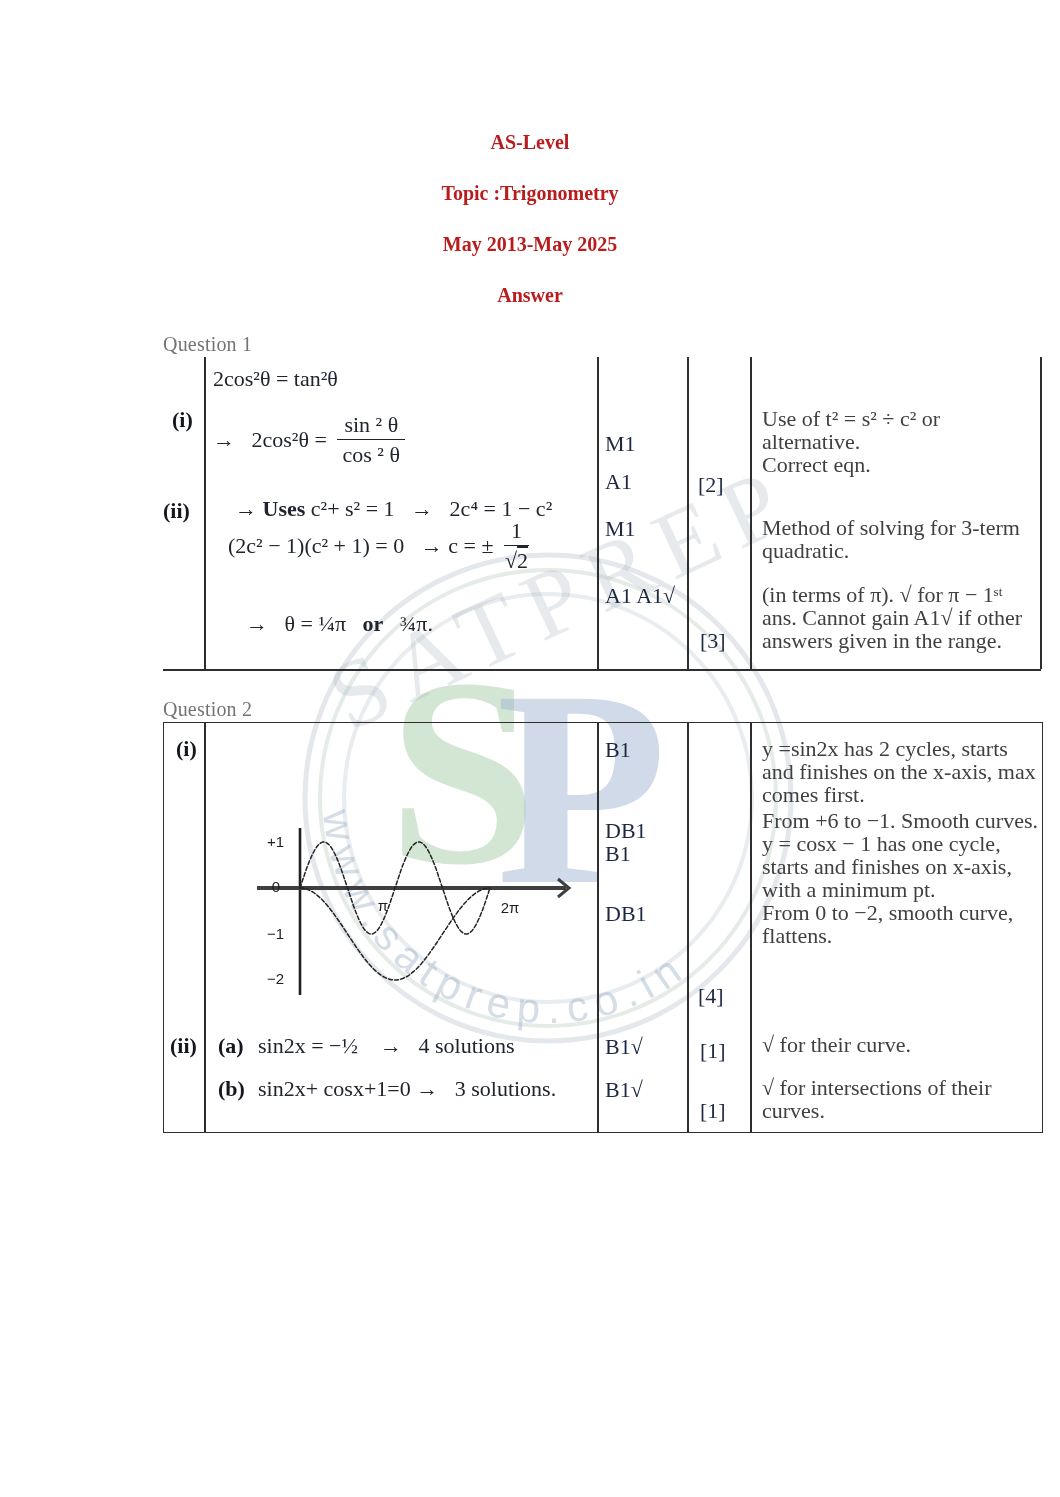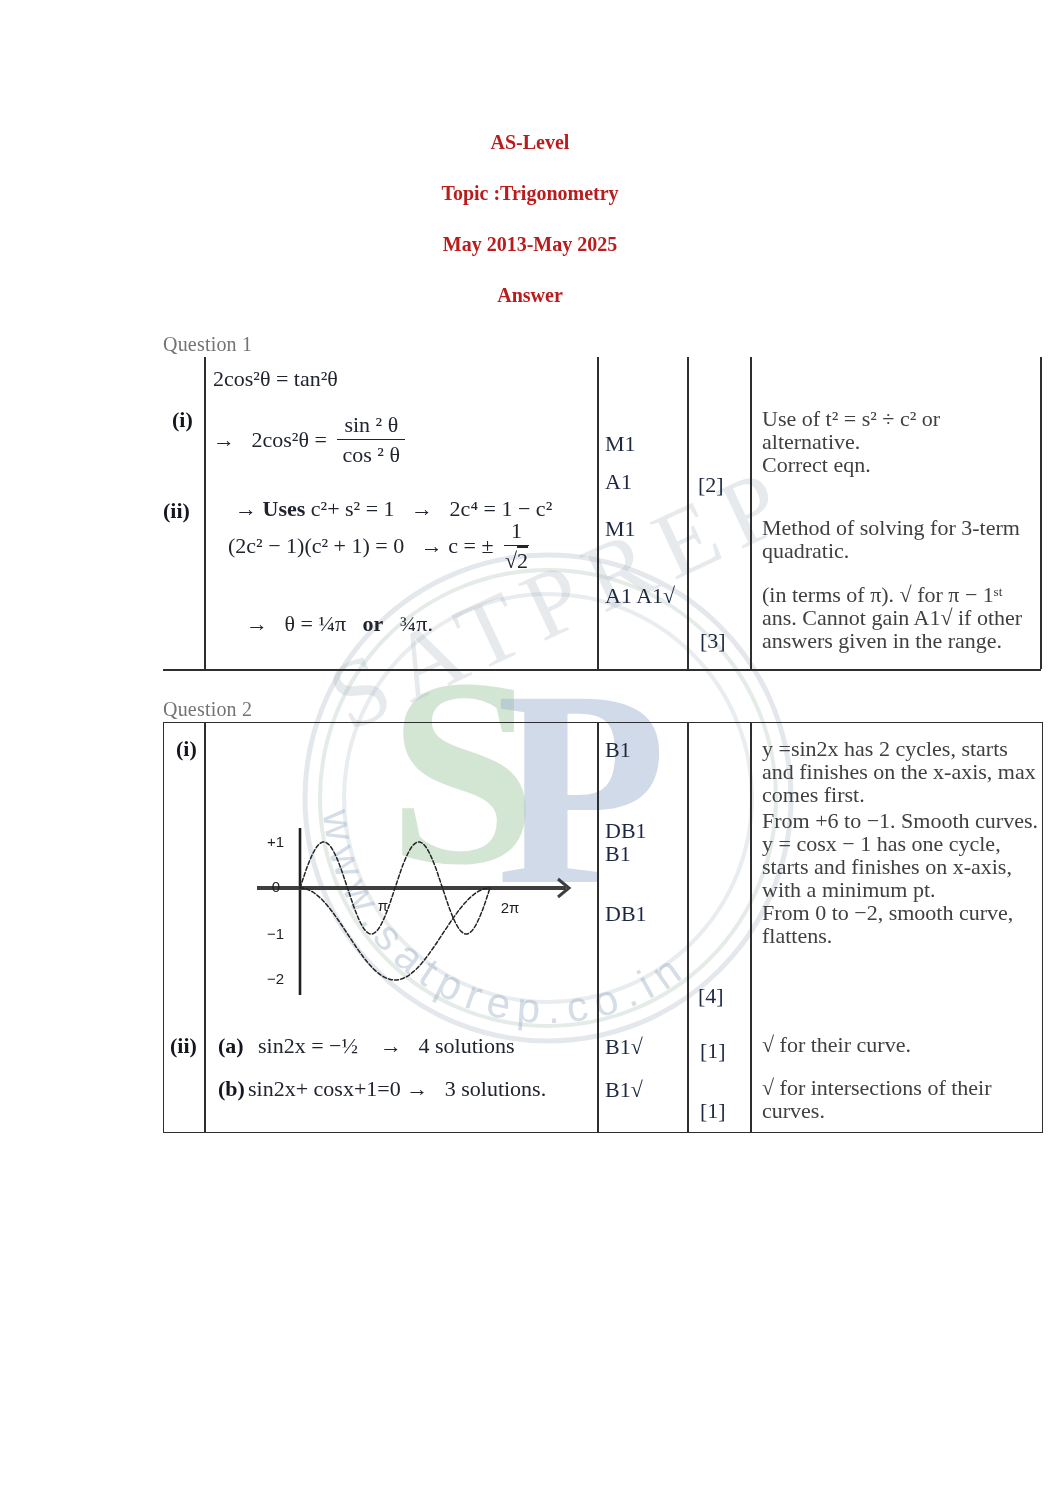--- a/index.html
+++ b/index.html
@@ -146,18 +146,18 @@
   <div class="t comment" style="left:762px;top:901px">From 0 to −2, smooth curve, flattens.</div>
 
   <div class="t partlbl" style="left:170px;top:1033px">(ii)</div>
   <div class="t partlbl" style="left:218px;top:1033px">(a)</div>
   <div class="t math" style="left:258px;top:1033px">sin2x = −½    →   4 solutions</div>
   <div class="t mark" style="left:605px;top:1034px">B1√</div>
   <div class="t total" style="left:700px;top:1038px">[1]</div>
   <div class="t comment" style="left:762px;top:1033px">√ for their curve.</div>
 
   <div class="t partlbl" style="left:218px;top:1076px">(b)</div>
-  <div class="t math" style="left:248px;top:1076px">sin2x+ cosx+1=0 →   3 solutions.</div>
+  <div class="t math" style="left:258px;top:1076px">sin2x+ cosx+1=0 →   3 solutions.</div>
   <div class="t mark" style="left:605px;top:1077px">B1√</div>
   <div class="t total" style="left:700px;top:1098px">[1]</div>
   <div class="t comment" style="left:762px;top:1076px">√ for intersections of their curves.</div>
 
 </div>
 
 </body></html>

